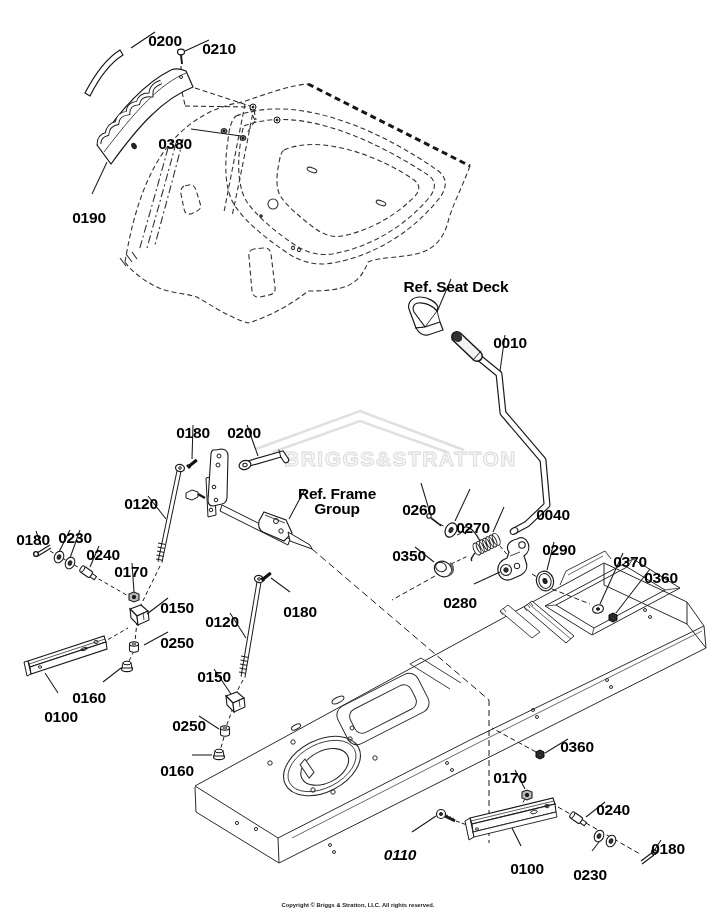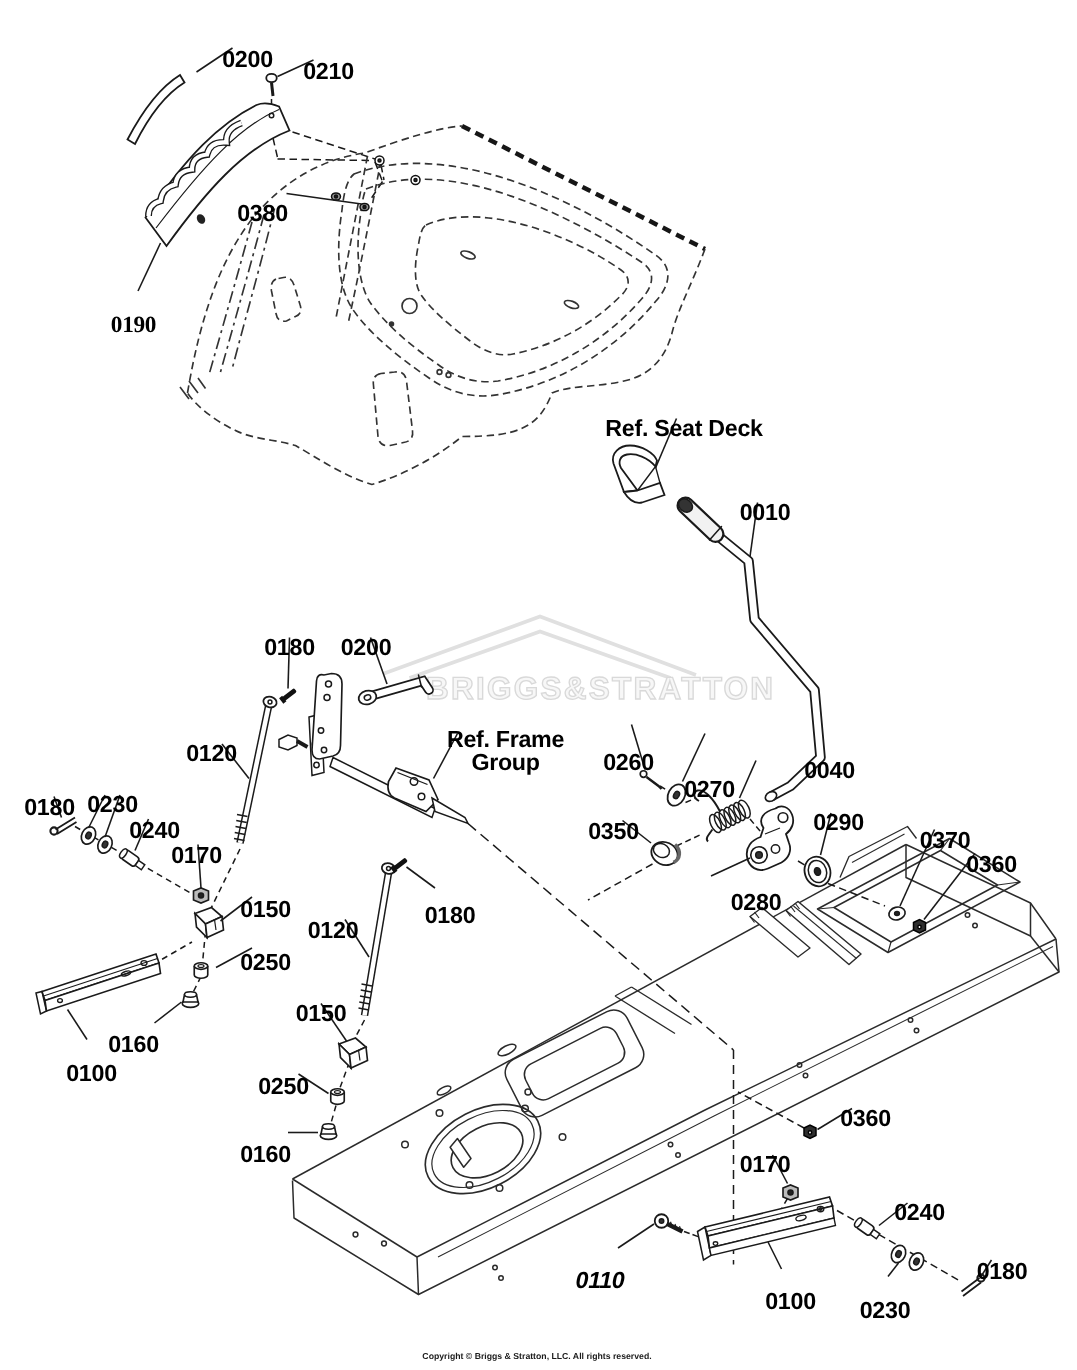--- a/index.html
+++ b/index.html
@@ -408,41 +408,41 @@
         <line x1="605" y1="802" x2="586" y2="817" stroke="#1a1a1a" stroke-width="1.05"></line>
         <line x1="592" y1="851" x2="599" y2="842" stroke="#1a1a1a" stroke-width="1.05"></line>
         <line x1="661" y1="840" x2="654" y2="851" stroke="#1a1a1a" stroke-width="1.05"></line>
       </g>
 </svg>
 
 <div id="labels-layer">
       <div class="part-label" style="left: 165px; top: 25px;">0200</div>
       <div class="part-label" style="left: 219px; top: 33px;">0210</div>
       <div class="part-label" style="left: 175px; top: 128px;">0380</div>
-      <div class="part-label" style="left: 89px; top: 202px; font-family: Liberation Serif, serif;">0190</div>
+      <div class="part-label" style="left: 89px; top: 202px;">0190</div>
       <div class="part-label" style="left: 456px; top: 271px;">Ref. Seat Deck</div>
       <div class="part-label" style="left: 510px; top: 327px;">0010</div>
       <div class="part-label" style="left: 193px; top: 417px;">0180</div>
       <div class="part-label" style="left: 244px; top: 417px;">0200</div>
       <div class="part-label" style="left: 337px; top: 486px;">Ref. Frame
 Group</div>
       <div class="part-label" style="left: 141px; top: 488px;">0120</div>
       <div class="part-label" style="left: 419px; top: 475px; margin-top: 19px;">0260</div>
       <div class="part-label" style="left: 473px; top: 481px; margin-top: 31px;">0270</div>
       <div class="part-label" style="left: 507px; top: 499px; margin-left: 46px;">0040</div>
       <div class="part-label" style="left: 33px; top: 524px;">0180</div>
       <div class="part-label" style="left: 75px; top: 522px;">0230</div>
       <div class="part-label" style="left: 103px; top: 539px;">0240</div>
       <div class="part-label" style="left: 409px; top: 540px;">0350</div>
       <div class="part-label" style="left: 131px; top: 556px;">0170</div>
       <div class="part-label" style="left: 559px; top: 534px;">0290</div>
       <div class="part-label" style="left: 630px; top: 546px;">0370</div>
       <div class="part-label" style="left: 661px; top: 562px;">0360</div>
       <div class="part-label" style="left: 177px; top: 592px;">0150</div>
-      <div class="part-label" style="left: 460px; top: 587px; margin-left: 44px;">0280</div>
+      <div class="part-label" style="left: 460px; top: 587px;">0280</div>
       <div class="part-label" style="left: 222px; top: 606px;">0120</div>
       <div class="part-label" style="left: 300px; top: 596px;">0180</div>
       <div class="part-label" style="left: 177px; top: 627px;">0250</div>
       <div class="part-label" style="left: 89px; top: 682px;">0160</div>
       <div class="part-label" style="left: 61px; top: 701px;">0100</div>
       <div class="part-label" style="left: 214px; top: 661px;">0150</div>
       <div class="part-label" style="left: 189px; top: 710px;">0250</div>
       <div class="part-label" style="left: 177px; top: 755px;">0160</div>
       <div class="part-label" style="left: 577px; top: 731px;">0360</div>
       <div class="part-label" style="left: 510px; top: 762px;">0170</div>

